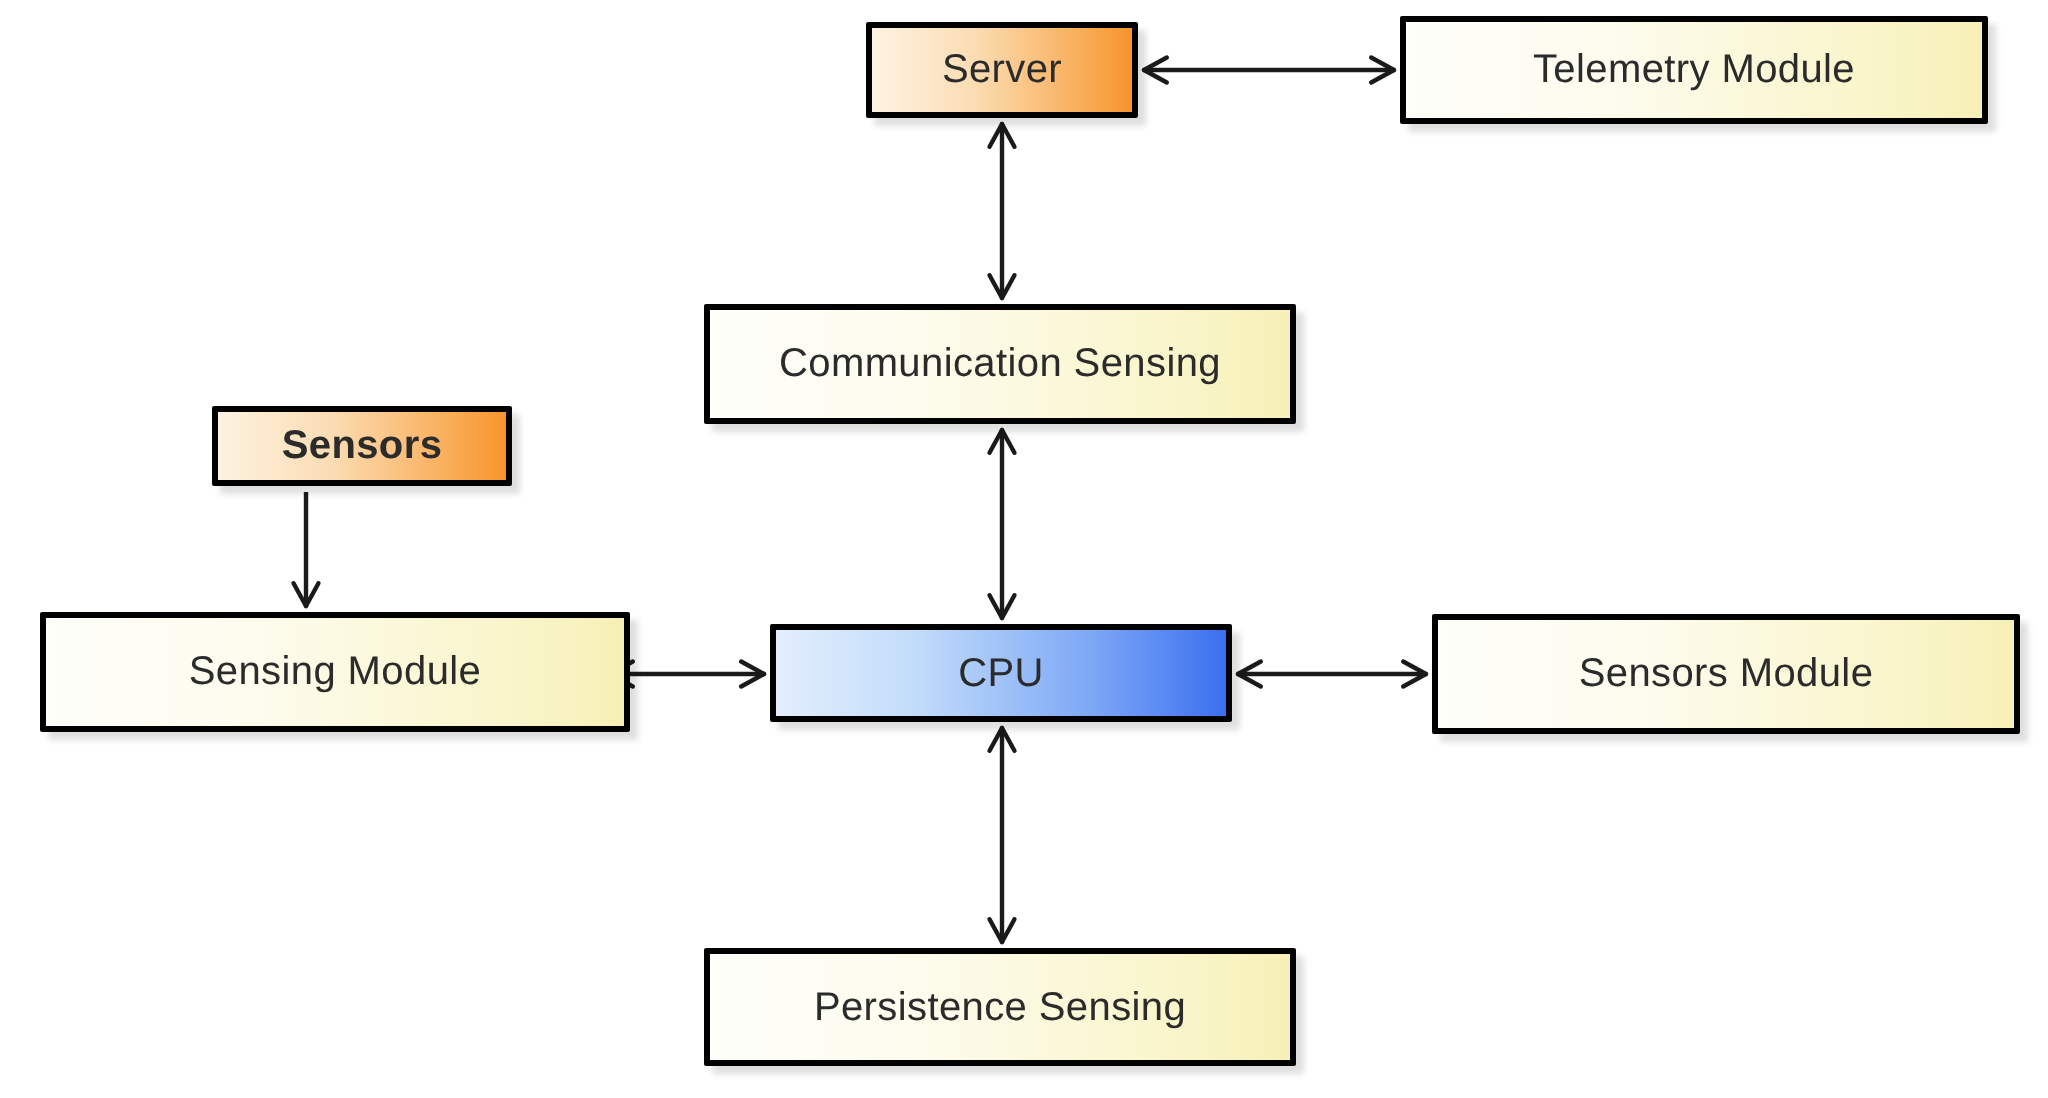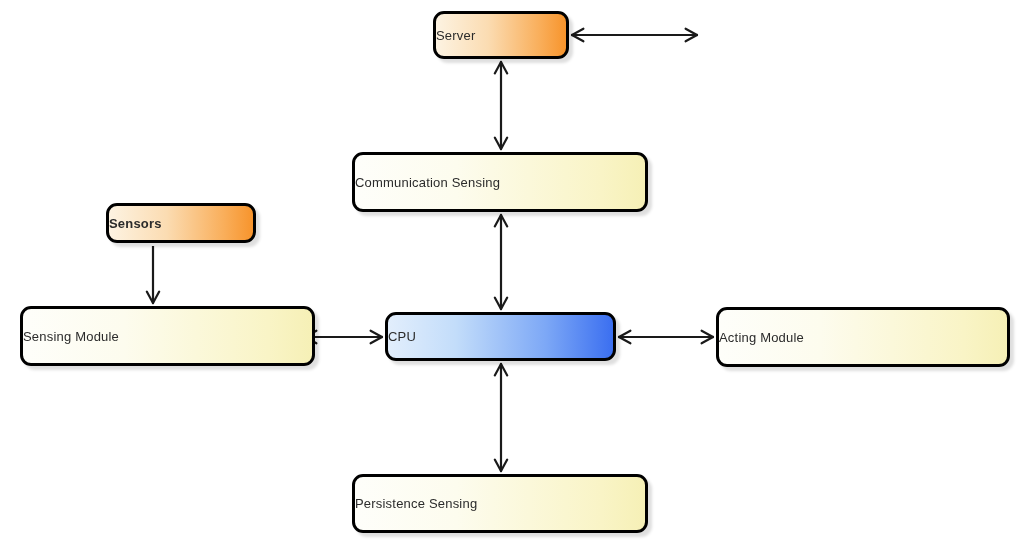--- a/index.html
+++ b/index.html
@@ -24,25 +24,26 @@
     left: 0;
     top: 0;
     width: 1024px;
     height: 549px;
     pointer-events: none;
   }
   .node {
     position: absolute;
     box-sizing: border-box;
     border: 3px solid #000000;
-    border-radius: 11px;
+    border-radius: 1px;
     display: flex;
     align-items: center;
+    justify-content: center;
     color: #2b2b2b;
-    font-size: 13px;
+    font-size: 20px;
     font-family: "Liberation Sans", sans-serif;
     letter-spacing: 0.2px;
     box-shadow: 4px 4px 3px rgba(0,0,0,0.13);
     white-space: nowrap;
     z-index: 2;
   }
   .node.cream {
     background: linear-gradient(to right, #fefefa 0%, #fdfcee 35%, #f9f4c6 85%, #f6f0b6 100%);
   }
   .node.orange {
@@ -108,38 +109,41 @@
         <line x1="501" y1="471" x2="507.2325320018546" y2="459.5914266954251" stroke="#1a1a1a" stroke-width="2.2" stroke-linecap="round"></line>
         <line x1="501" y1="364" x2="507.2325320018546" y2="375.4085733045748" stroke="#1a1a1a" stroke-width="2.2" stroke-linecap="round"></line>
         <line x1="501" y1="364" x2="494.7674679981454" y2="375.4085733045749" stroke="#1a1a1a" stroke-width="2.2" stroke-linecap="round"></line>
       </g>
     </svg>
 
   <div class="node orange" style="left: 433px; top: 11px; width: 136px; height: 48px;">
     <span class="node-label">Server</span>
   </div>
 
+  <div class="node cream" style="left: 700px; top: 8px; width: 294px; height: 54px;">
+    <span class="node-label">Telemetry Module</span>
+  </div>
 
   <div class="node cream" style="left: 352px; top: 152px; width: 296px; height: 60px;">
     <span class="node-label">Communication Sensing</span>
   </div>
 
   <div class="node orange" style="left: 106px; top: 203px; width: 150px; height: 40px; font-weight: bold;">
     <span class="node-label">Sensors</span>
   </div>
 
   <div class="node cream" style="left: 20px; top: 306px; width: 295px; height: 60px;">
     <span class="node-label">Sensing Module</span>
   </div>
 
   <div class="node blue" style="left: 385px; top: 312px; width: 231px; height: 49px;">
     <span class="node-label">CPU</span>
   </div>
 
   <div class="node cream" style="left: 716px; top: 307px; width: 294px; height: 60px;">
-    <span class="node-label">Acting Module</span>
+    <span class="node-label">Sensors Module</span>
   </div>
 
   <div class="node cream" style="left: 352px; top: 474px; width: 296px; height: 59px;">
     <span class="node-label">Persistence Sensing</span>
   </div>
 
 </div>
 
 </body></html>

